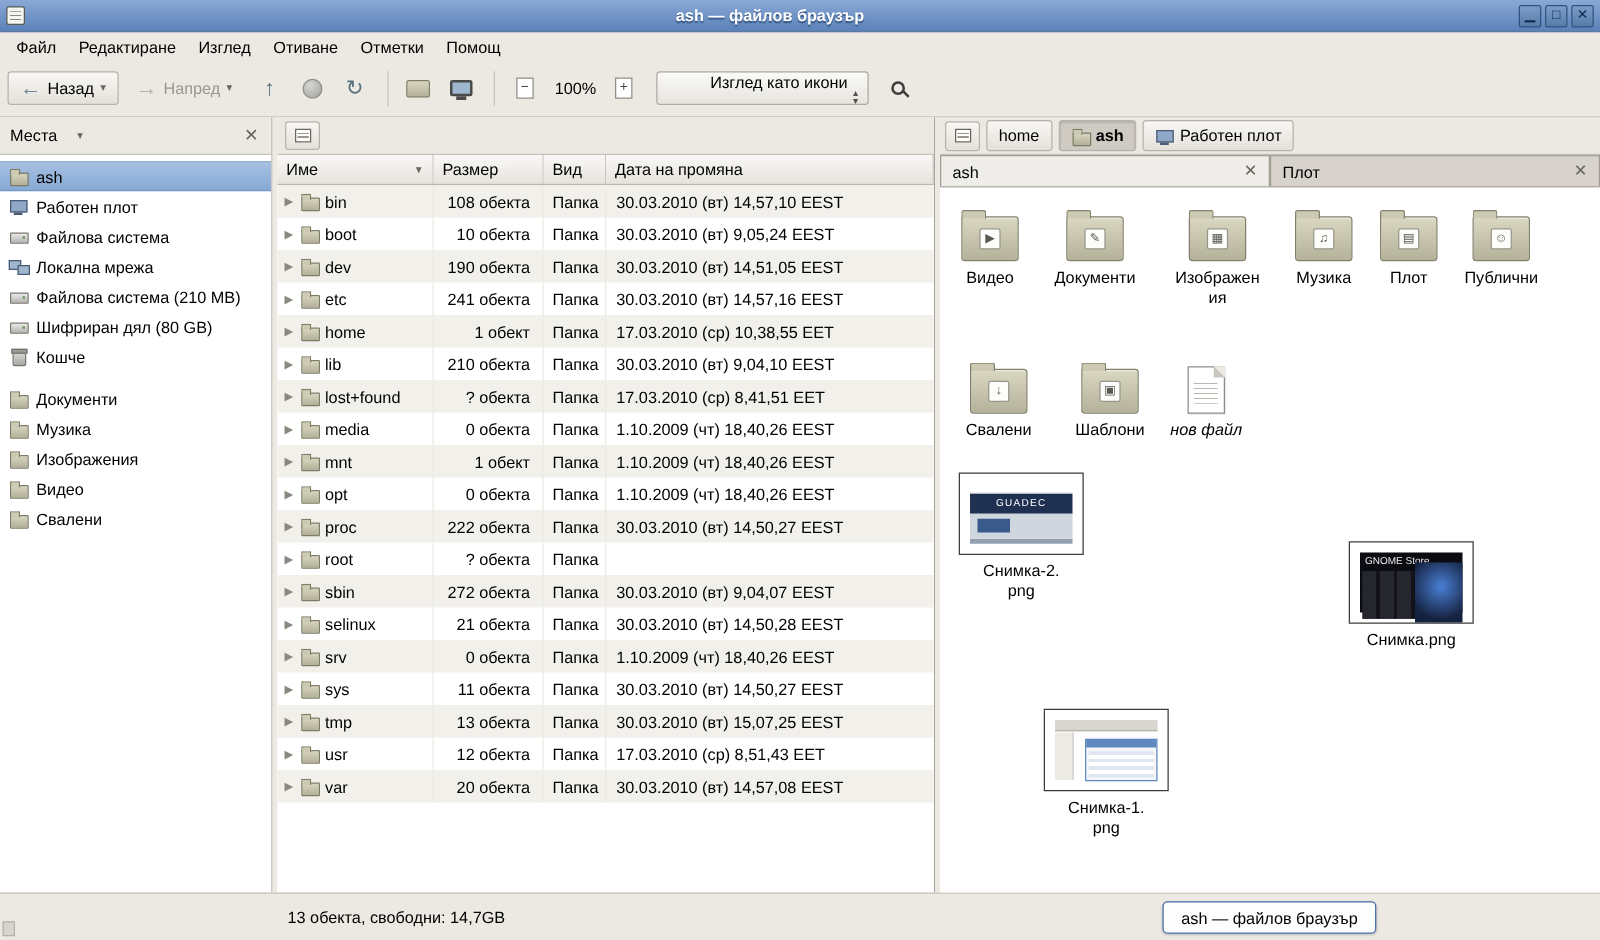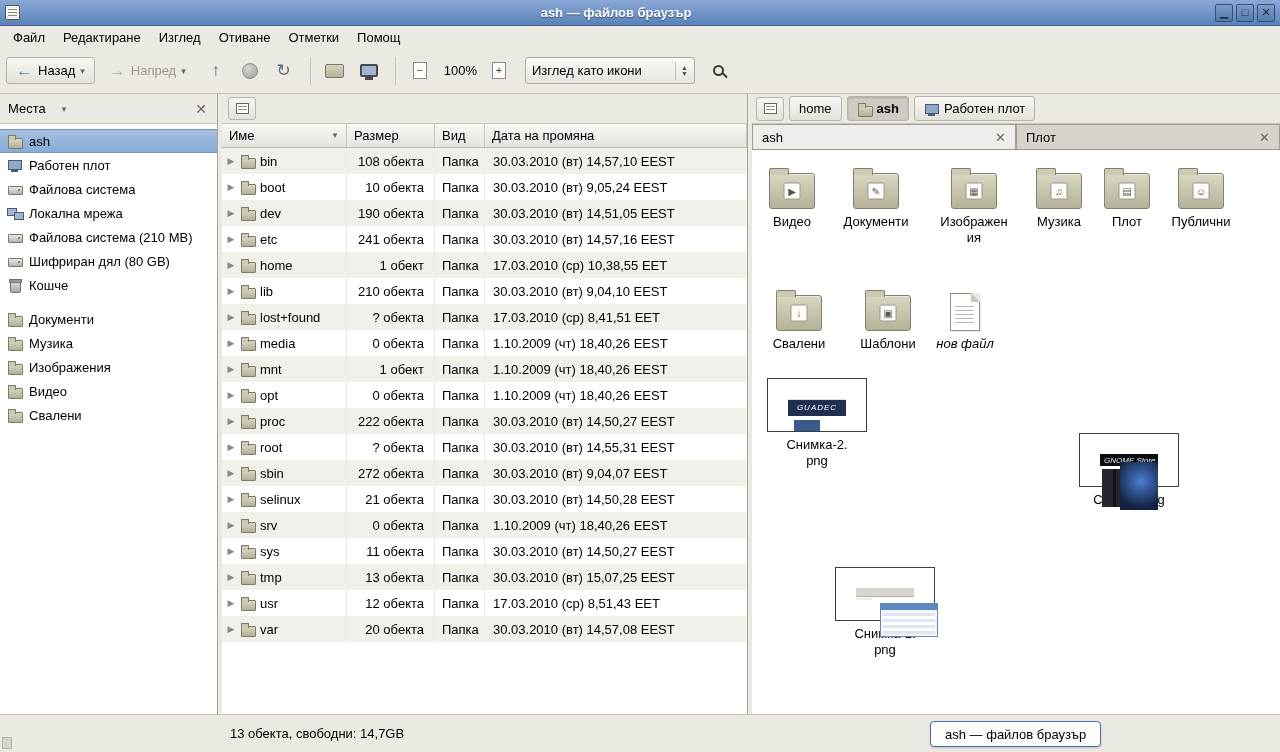--- a/index.html
+++ b/index.html
@@ -32,22 +32,22 @@
     border-radius:3px; font-size:17px; color:#55707e; }
   .stop-circle { width:16px; height:16px; border-radius:50%; border:1px solid #8d8d8a;
     background:radial-gradient(circle at 35% 30%, #d6d6d4, #9f9f9c); }
   .tool-sep { width:1px; height:28px; background:#c7c3bb; margin:0 8px; }
   .ic-box { width:19px; height:14px; background:linear-gradient(#d8d5c0,#b4b199); border:1px solid #7e7c66; border-radius:2px; }
   .ic-monitor { width:18px; height:13px; border:2px solid #4a4a48; border-radius:2px; background:#9fb6cf; position:relative; }
   .ic-monitor::after { content:""; position:absolute; left:3px; bottom:-5px; width:8px; height:3px; background:#4a4a48; }
   .zoompage { width:14px; height:17px; background:#fff; border:1px solid #8c8a84; font-size:11px; color:#444;
     line-height:15px; text-align:center; }
   .zoom-label { margin:0 6px; }
-  .combo { height:27px; display:flex; align-items:center; border:1px solid #aeaaa2; border-radius:3px;
-    background:linear-gradient(#fafaf8,#e7e4de); padding:0 6px; margin:0 8px; min-width:170px; }
+  .combo { height:27px; display:flex; align-items:flex-end; border:1px solid #aeaaa2; border-radius:3px;
+    background:linear-gradient(#fafaf8,#e7e4de); padding:0 6px; margin:0 8px; min-width:170px;flex-direction:column; }
   .combo-text { flex:1; padding-right:10px; }
   .combo-div { width:1px; height:18px; background:#c2beb6; margin-right:5px; }
   .spin { display:flex; flex-direction:column; font-size:7px; line-height:6px; color:#55514a; }
   .mag { width:11px; height:11px; border:2px solid #3c3c3a; border-radius:50%; position:relative; }
   .mag::after { content:""; position:absolute; width:7px; height:2px; background:#3c3c3a; transform:rotate(45deg);
     right:-6px; bottom:-2px; }
 
   
   .main { flex:1; display:flex; min-height:0; }
   .splitter { width:4px; background:#ece9e3; }
@@ -142,21 +142,21 @@
   .p5 { left:411px; top:18px; }
   .p6 { left:9px;   top:140px; }
   .p7 { left:98px;  top:140px; }
   .p8 { left:175px; top:140px;font-style:italic; }
   .p9 { left:13px;  top:228px; }
   .p10 { left:199px; top:298px; }
   .p11 { left:325px; top:283px; }
   .p12 { left:81px;  top:417px; }
 
   
-  .thumb { width:100px; height:54px; border:1px solid #3c3c3c; background:#fff; padding:20px; display:flex; flex-direction:column;font-style:italic; }
+  .thumb { width:100px; height:66px; border:1px solid #3c3c3c; background:#fff; padding:8px; display:flex; flex-direction:column; }
   .t2a { height:8px; background:#fff; border-bottom:1px solid #ddd; }
   .t2b { height:16px; background:#1f3050; color:#fff; font-size:8px; line-height:16px; letter-spacing:1px; text-align:center; }
   .t2c { height:20px; background:#cfd6de; position:relative; }
   .t2c::after { content:""; position:absolute; left:6px; top:4px; width:26px; height:11px; background:#3a5a8c; }
   .t2d { flex:1; background:#93a0ad; }
   .gs { position:relative; flex:1; background:#0b0b12; }
   .gs-text { position:absolute; top:2px; left:4px; font-size:8px; color:#e8e8ee; }
   .shirts { position:absolute; left:2px; top:15px; width:54px; height:38px;
     background:repeating-linear-gradient(90deg,#26262e 0 11px,#121218 11px 14px),
                repeating-linear-gradient(#26262e 0 11px,#121218 11px 13px); }
@@ -436,21 +436,20 @@
             <div class="td date">30.03.2010 (вт) 14,50,27 EEST</div>
           </div>
           <div class="trow">
             <div class="td name">
               <span class="exp">▶</span>
               <span class="si ic-folder"></span>
               <span>root</span>
             </div>
             <div class="td size">? обекта</div>
             <div class="td type">Папка</div>
-            <div class="td date">30.03.2010 (вт) 14,55,31 EEST</div>
           </div>
           <div class="trow">
             <div class="td name">
               <span class="exp">▶</span>
               <span class="si ic-folder"></span>
               <span>sbin</span>
             </div>
             <div class="td size">272 обекта</div>
             <div class="td type">Папка</div>
             <div class="td date">30.03.2010 (вт)  9,04,07 EEST</div>

